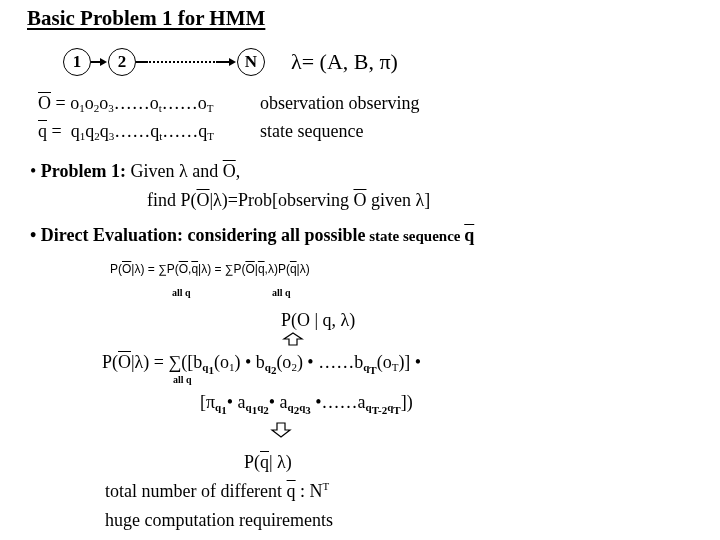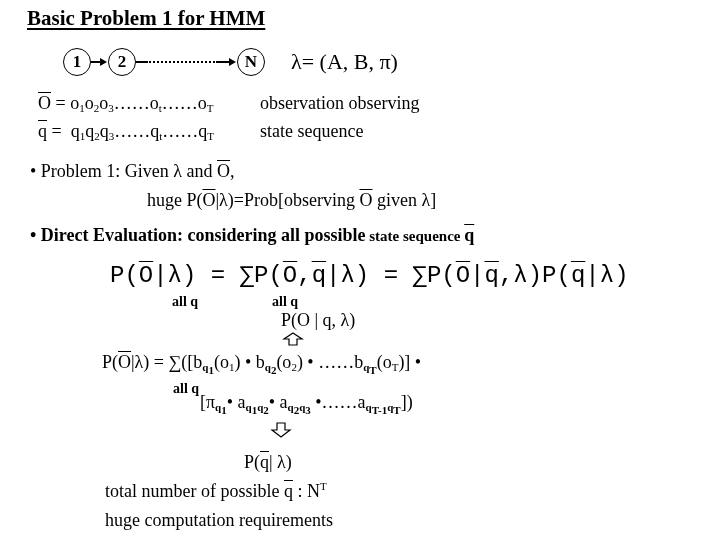--- a/index.html
+++ b/index.html
@@ -20,25 +20,25 @@
     .arrow-line { position: absolute; height: 0; border-top: 2px solid #000; }
     .arrow-dotted { position: absolute; height: 0; border-top: 2.5px dotted #000; }
     .arrow-head {
       position: absolute; width: 0; height: 0;
       border-top: 4px solid transparent; border-bottom: 4px solid transparent; border-left: 7px solid #000;
     }
     .lam { left: 291px; top: 49px; font-size: 22px; }
     .ov { text-decoration: overline; text-decoration-thickness: 1.2px; }
     .row { font-size: 18px; }
     .row sub { font-size: 11px; vertical-align: -3px; }
-    .bullet-bold { font-weight: normal; }
+    .bullet-bold { font-weight: bold; }
     .small-under {
-      font-size: 14px; font-weight: bold; position: absolute; margin-top: 7px;
+      font-size: 10px; font-weight: bold; position: absolute;
     }
-    .eq { font-family: Liberation Mono, monospace; font-size: 24px; }
+    .eq { font-family: Liberation Sans, sans-serif; font-size: 12px; }
     .hollow-up, .hollow-down { position: absolute; }
     sub.q { font-weight: bold; font-size: 11px; }
     sub sub { font-size: 8px; vertical-align: -2px; }
     sup { font-size: 11px; }
   </style>
 </head>
 <body>
 
 <div class="abs title">Basic Problem 1 for HMM</div>
 
@@ -64,21 +64,21 @@
   <span class="ov">q</span><span style="white-space:pre"> =  </span><span><span>q</span><sub>1</sub><span>q</span><sub>2</sub><span>q</span><sub>3</sub><span>……q</span><sub>t</sub><span>……q</span><sub>T</sub></span>
 </div>
 <div class="abs row" style="left:260px; top:121px;">state sequence</div>
 
 <div class="abs row" style="left:30px; top:161px;">
   <span>•</span>
   <span class="bullet-bold">Problem 1:</span>
   <span>Given </span><span>λ</span><span style="white-space:pre"> and </span><span class="ov">O</span><span>,</span>
 </div>
 <div class="abs row" style="left:147px; top:190px;">
-  <span>huge P(</span><span class="ov">O</span><span>|λ)=Prob[observing </span><span class="ov">O</span><span> given λ]</span>
+  <span>find P(</span><span class="ov">O</span><span>|λ)=Prob[observing </span><span class="ov">O</span><span> given λ]</span>
 </div>
 
 <div class="abs row" style="left:30px; top:225px; font-weight:bold;">
   <span>•</span>
   <span>Direct Evaluation: considering all possible</span><span style="font-size:15px; white-space:pre"> state sequence </span><span class="ov">q</span>
 </div>
 
 <div class="abs eq" style="left:110px; top:262px;">
   <span>P(</span><span class="ov">O</span><span>|λ) = ∑P(</span><span class="ov">O</span><span>,</span><span class="ov">q</span><span>|λ) = ∑P(</span><span class="ov">O</span><span>|</span><span class="ov">q</span><span>,λ)P(</span><span class="ov">q</span><span>|λ)</span>
 </div>
@@ -89,26 +89,26 @@
 <svg class="hollow-up" style="left:282px; top:332px;" width="22" height="14">
   <path d="M11 1 L20 7 L15 7 L15 13 L7 13 L7 7 L2 7 Z" fill="#fff" stroke="#000" stroke-width="1.2"></path>
 </svg>
 
 <div class="abs row" style="left:102px; top:352px;">
   <span>P(</span><span class="ov">O</span><span>|λ) = ∑(</span><span>[b<sub class="q">q<sub>1</sub></sub>(o<sub>1</sub>) • b<sub class="q">q<sub>2</sub></sub>(o<sub>2</sub>) • ……b<sub class="q">q<sub>T</sub></sub>(o<sub>T</sub>)] •</span>
 </div>
 <div class="small-under" style="left:173px; top:374px;">all q</div>
 
 <div class="abs row" style="left:200px; top:392px;">
-  <span>[π<sub class="q">q<sub>1</sub></sub>• a<sub class="q">q<sub>1</sub>q<sub>2</sub></sub>• a<sub class="q">q<sub>2</sub>q<sub>3</sub></sub> •……a<sub class="q">q<sub>T-1</sub>q<sub>T</sub></sub>])</span>
+  <span>[π<sub class="q">q<sub>1</sub></sub>• a<sub class="q">q<sub>1</sub>q<sub>2</sub></sub>• a<sub class="q">q<sub>2</sub>q<sub>3</sub></sub> •……a<sub class="q">q<sub>T-2</sub>q<sub>T</sub></sub>])</span>
 </div>
 <svg class="hollow-down" style="left:270px; top:422px;" width="22" height="16">
   <path d="M7 1 L15 1 L15 8 L20 8 L11 15 L2 8 L7 8 Z" fill="#fff" stroke="#000" stroke-width="1.2"></path>
 </svg>
 
 <div class="abs row" style="left:244px; top:452px;">
   <span>P(</span><span class="ov">q</span><span>| λ)</span>
 </div>
 
 <div class="abs row" style="left:105px; top:480px;">
-  <span>total number of possible </span><span class="ov">q</span><span> : N<sup>T</sup></span>
+  <span>total number of different </span><span class="ov">q</span><span> : N<sup>T</sup></span>
 </div>
 <div class="abs row" style="left:105px; top:510px;">huge computation requirements</div>
 
 </body></html>

